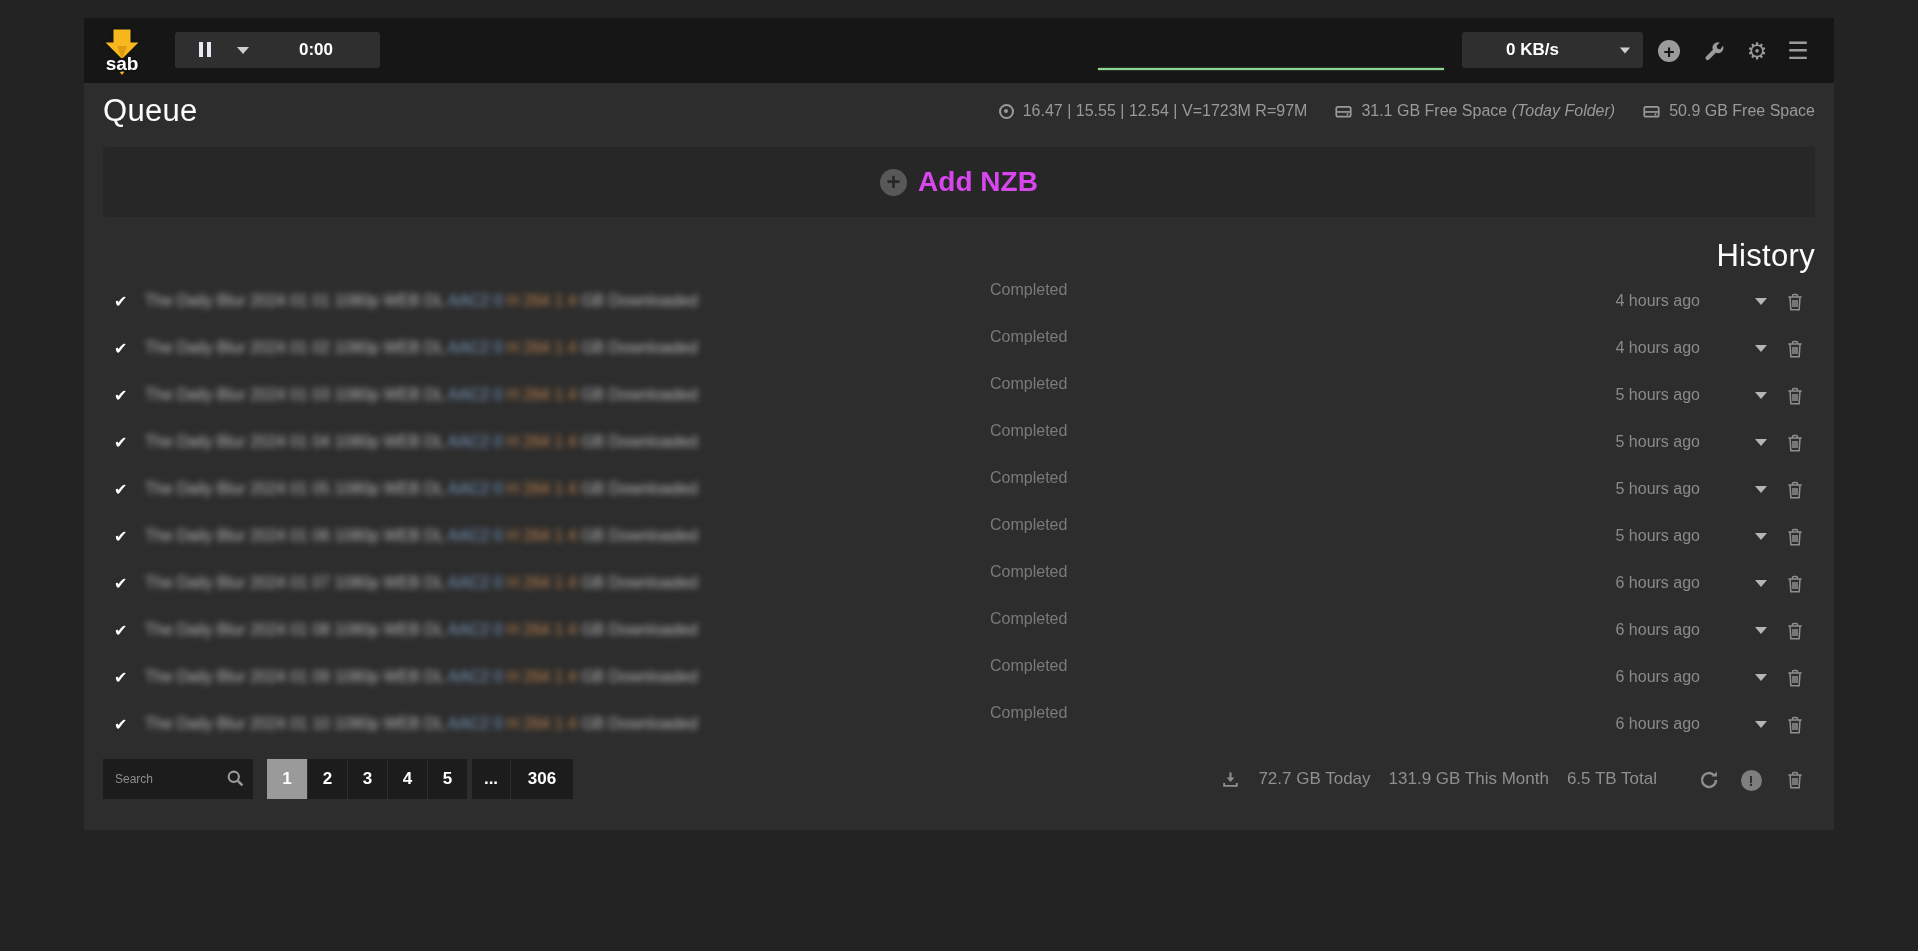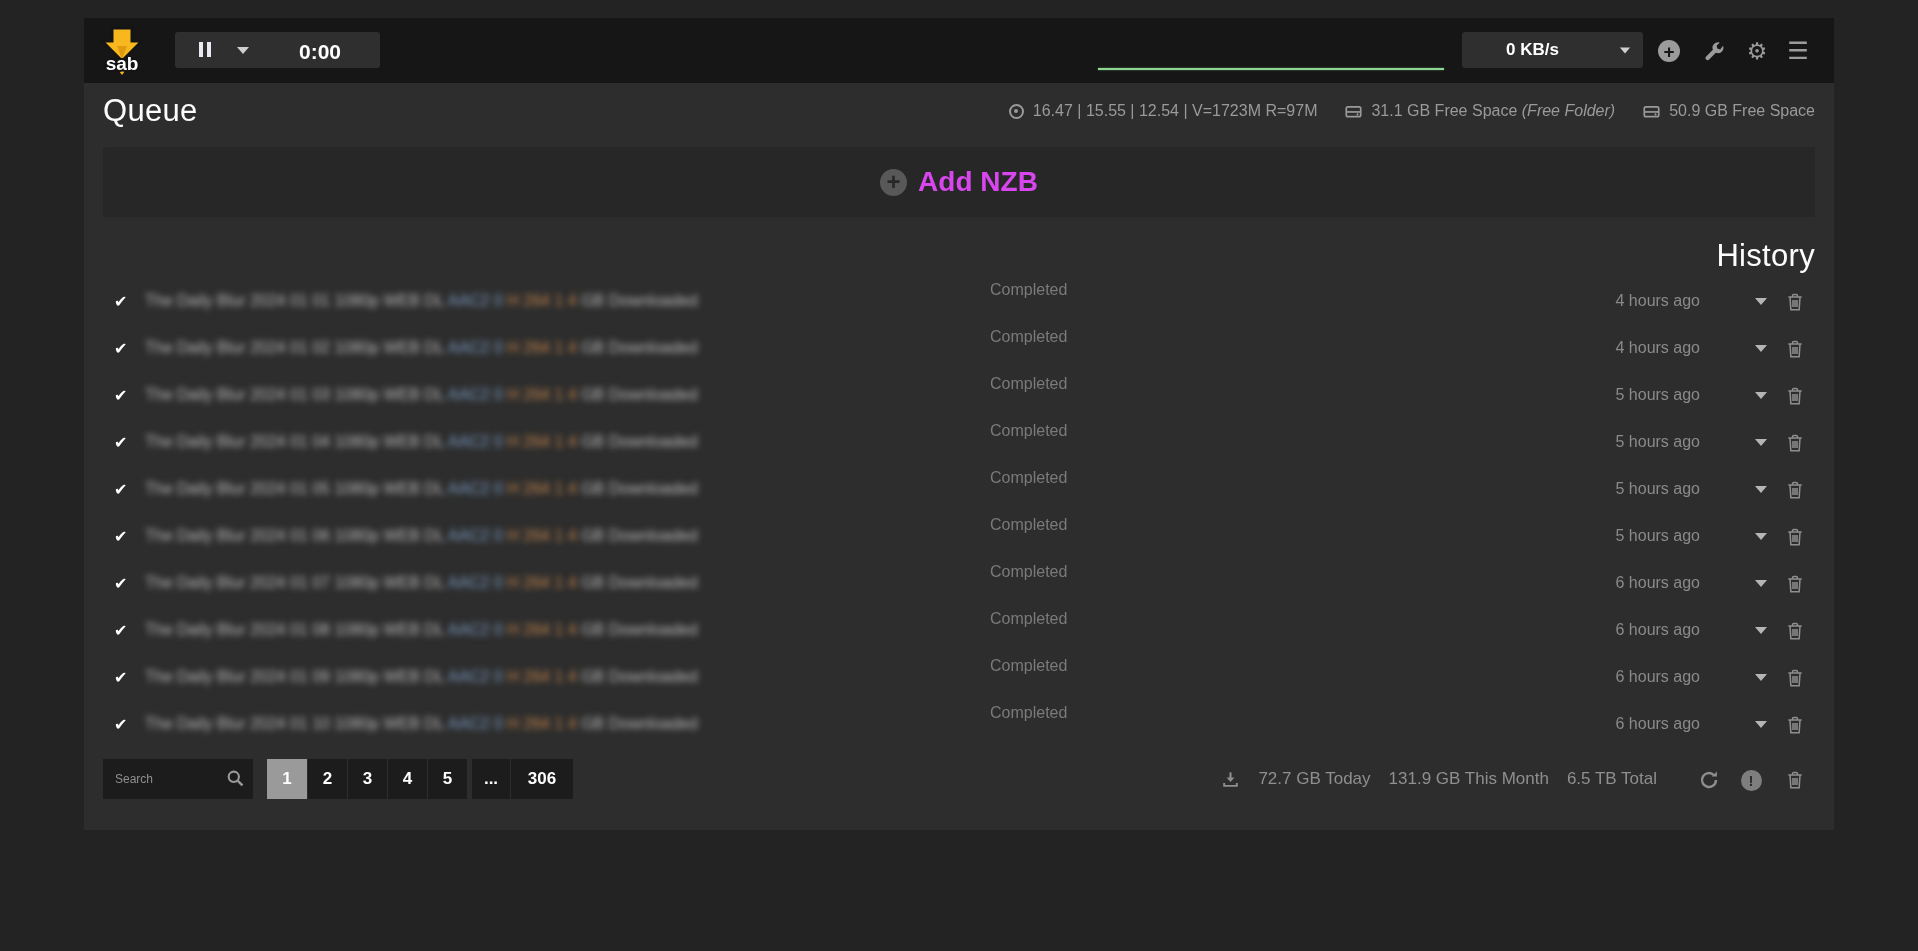--- a/index.html
+++ b/index.html
@@ -9,21 +9,21 @@
   .container { position:absolute; left:84px; top:18px; width:1750px; }
 
   
   .navbar { position:relative; height:65px; background:#161616; }
   .logo { position:absolute; left:14px; top:8px; width:48px; height:50px; cursor:pointer; }
   .pause-bar { position:absolute; left:91px; top:14px; width:205px; height:36px; background:#2f2f2f; border-radius:3px; }
   .pause-glyph { position:absolute; left:24px; top:10px; display:flex; gap:4px; cursor:pointer; }
   .pause-glyph i { display:block; width:4px; height:15px; background:#e9e9f2; }
   .caret { display:inline-block; width:0; height:0; border-left:6px solid transparent; border-right:6px solid transparent; border-top:7px solid #cfcfcf; }
   .pause-caret { position:absolute; left:62px; top:15px; cursor:pointer; }
-  .timer { position:absolute; left:124px; top:8px; color:#fff; font-size:21px; font-weight:bold; }
+  .timer { position:absolute; left:124px; top:8px; color:#fff; font-size:17px; font-weight:bold; }
 
   .sparkline { position:absolute; left:1014px; bottom:13px; width:346px; height:3px; }
   .sparkline .line { position:absolute; bottom:0; width:100%; height:2px; }
 
   .speed-box { position:absolute; left:1378px; top:14px; width:181px; height:36px; background:#2f2f2f; border-radius:3px; cursor:pointer; }
   .speed-text { position:absolute; left:44px; top:8px; color:#fff; font-size:17px; font-weight:bold; }
   .speed-caret { position:absolute; right:12px; top:15px; }
 
   .nav-icon { position:absolute; top:21px; width:24px; height:24px; display:flex; align-items:center; justify-content:center; cursor:pointer; }
   .plus-circle { width:22px; height:22px; border-radius:50%; background:#9b9b9b; color:#161616; font-size:19px; font-weight:bold; display:flex; align-items:center; justify-content:center; line-height:1; }
@@ -125,21 +125,21 @@
       <span class="page-title">Queue</span>
       <div class="queue-stats">
         <span class="dot-circle"></span>
         <span>16.47 | 15.55 | 12.54 | V=1723M R=97M</span>
         <span class="stat-gap"></span>
         <svg width="17" height="17" viewBox="0 0 20 20">
             <rect x="1.5" y="4.5" width="17" height="11.5" rx="2" fill="none" stroke="#9a9a9a" stroke-width="2"></rect>
             <line x1="1.5" y1="10.5" x2="18.5" y2="10.5" stroke="#9a9a9a" stroke-width="2"></line>
             <circle cx="14.7" cy="13.4" r="1.2" fill="#9a9a9a"></circle>
           </svg>
-        <span><span>31.1 GB Free Space</span> <span class="italic">(Free Folder)</span></span>
+        <span><span>31.1 GB Free Space</span> <span class="italic">(Today Folder)</span></span>
         <span class="stat-gap"></span>
         <svg width="17" height="17" viewBox="0 0 20 20">
             <rect x="1.5" y="4.5" width="17" height="11.5" rx="2" fill="none" stroke="#9a9a9a" stroke-width="2"></rect>
             <line x1="1.5" y1="10.5" x2="18.5" y2="10.5" stroke="#9a9a9a" stroke-width="2"></line>
             <circle cx="14.7" cy="13.4" r="1.2" fill="#9a9a9a"></circle>
           </svg>
         <span>50.9 GB Free Space</span>
       </div>
     </div>
 

